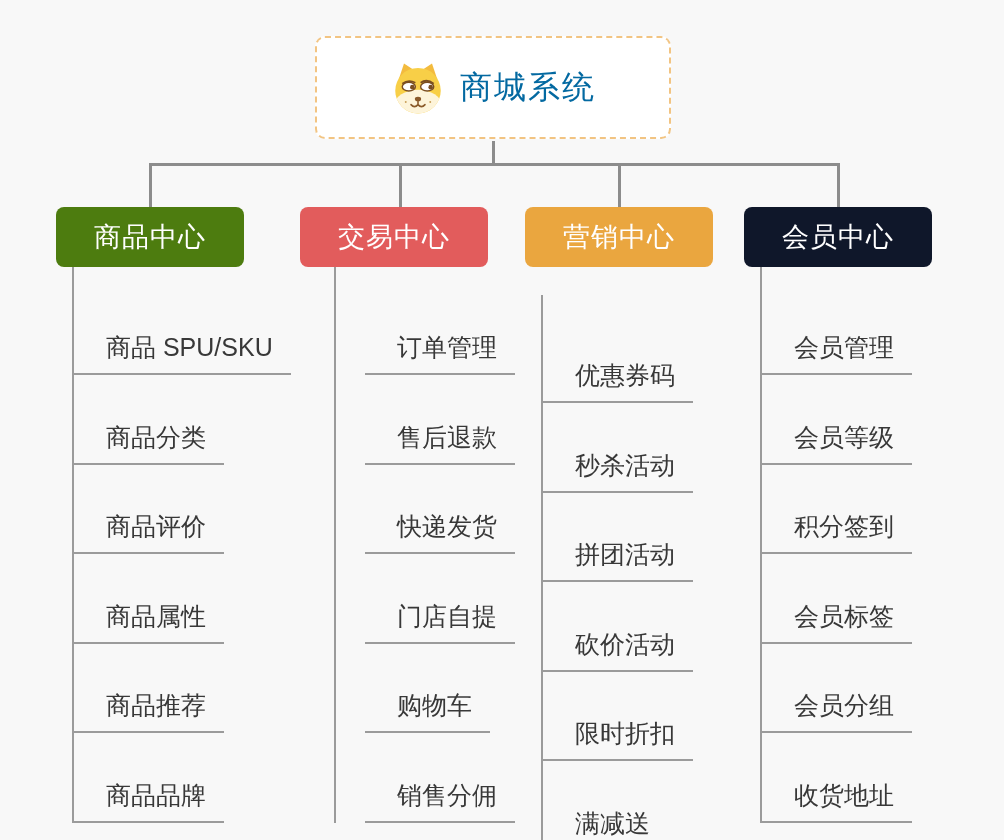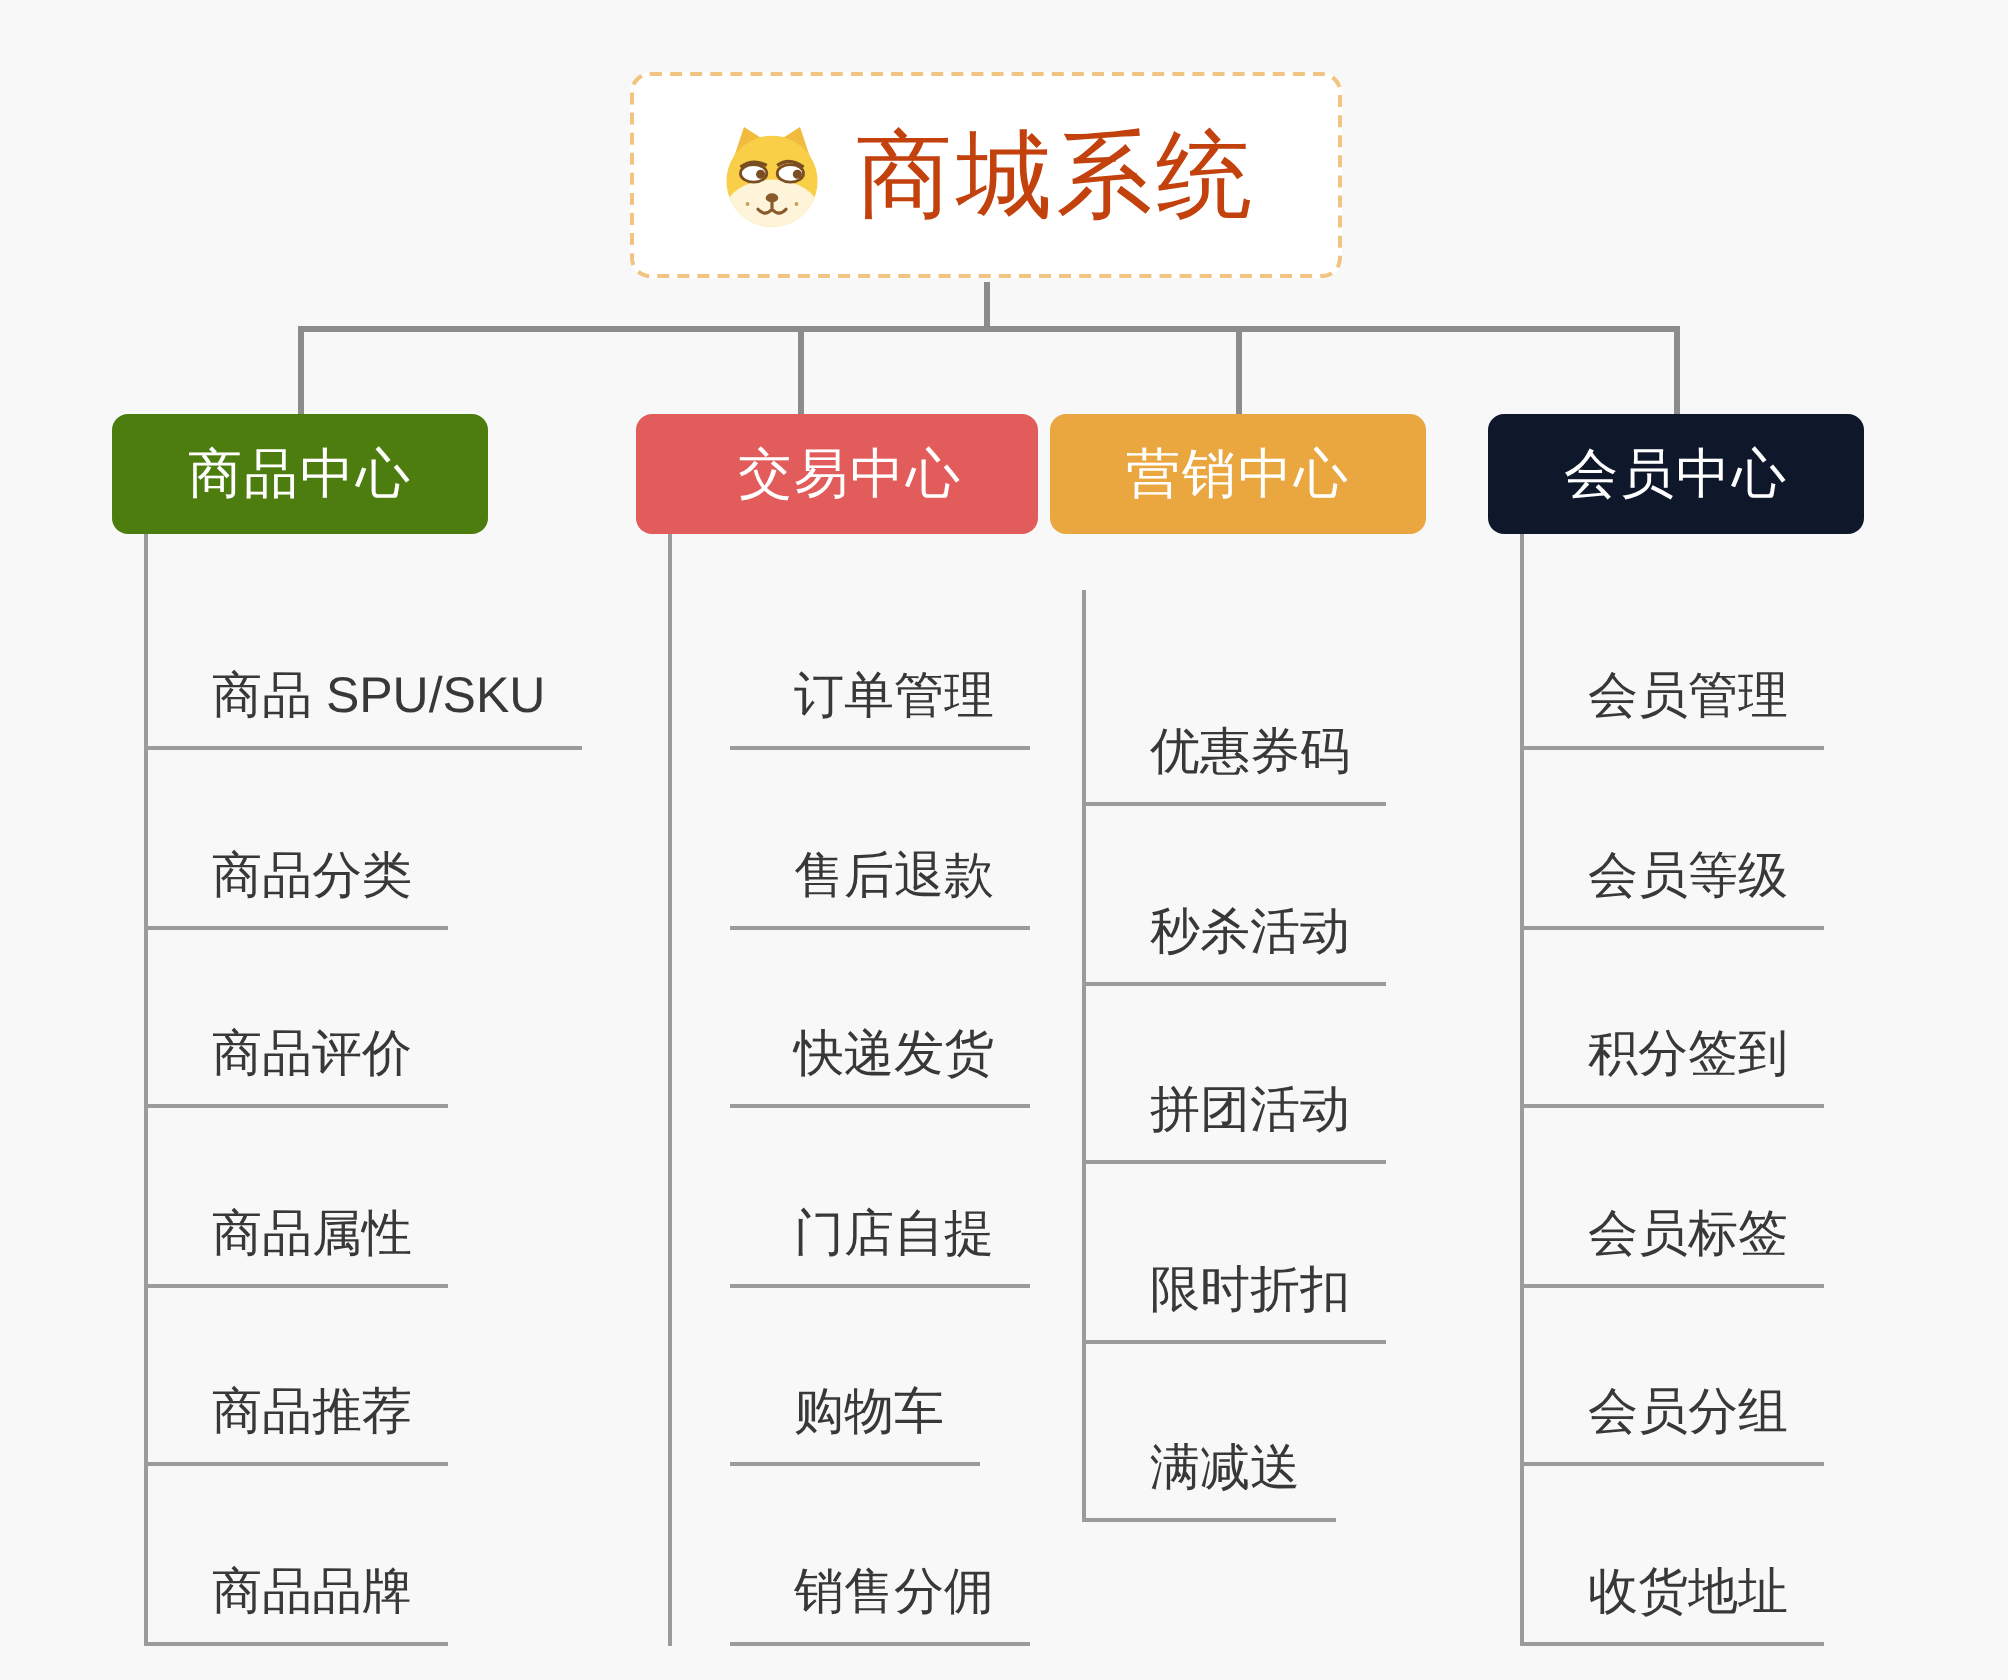--- a/index.html
+++ b/index.html
@@ -24,23 +24,23 @@
     background: #ffffff;
     border: 2px dashed #f2c482;
     border-radius: 10px;
     display: flex;
     align-items: center;
     justify-content: center;
     gap: 14px;
     box-sizing: border-box;
   }
   .root-title {
-    font-size: 48px;
+    font-size: 32px;
     letter-spacing: 2px;
-    color: #c2410c;
+    color: #0369a1;
     font-weight: 500;
   }
   .root-icon { width: 56px; height: 56px; display: inline-block; }
 
   
   .line { position: absolute; background: #8c8c8c; }
   .root-drop   { left: 492px; top: 141px; width: 3px; height: 25px; }
   .h-bar       { left: 149px; top: 163px; width: 691px; height: 3px; }
   .drop        { top: 166px; width: 3px; height: 44px; }
   .drop.d1 { left: 149px; }
@@ -55,21 +55,21 @@
     width: 188px; height: 60px;
     border-radius: 8px;
     display: flex;
     align-items: center;
     justify-content: center;
     color: #ffffff;
     font-size: 27px;
     letter-spacing: 1px;
   }
   .branch.b1 { left: 56px; }
-  .branch.b2 { left: 318px; padding-left: 13px; }
+  .branch.b2 { left: 300px; }
   .branch.b3 { left: 525px; }
   .branch.b4 { left: 744px; }
 
   
   .col {
     position: absolute;
     top: 267px;
     border-left: 2px solid #9b9b9b;
   }
   .col.c1 { left: 72px; }
@@ -189,20 +189,23 @@
     <div class="leaf">
         <span class="leaf-label">优惠券码</span>
       </div>
     <div class="leaf">
         <span class="leaf-label">秒杀活动</span>
       </div>
     <div class="leaf">
         <span class="leaf-label">拼团活动</span>
       </div>
     <div class="leaf">
+        <span class="leaf-label">砍价活动</span>
+      </div>
+    <div class="leaf">
         <span class="leaf-label">限时折扣</span>
       </div>
     <div class="leaf">
         <span class="leaf-label">满减送</span>
       </div>
   </div>
 
   <div class="col c4">
     <div class="leaf">
         <span class="leaf-label">会员管理</span>

